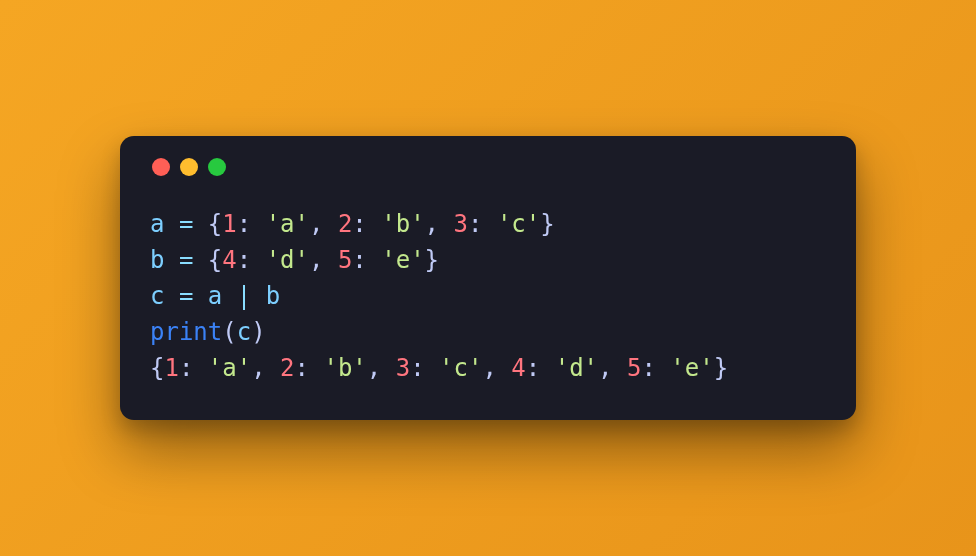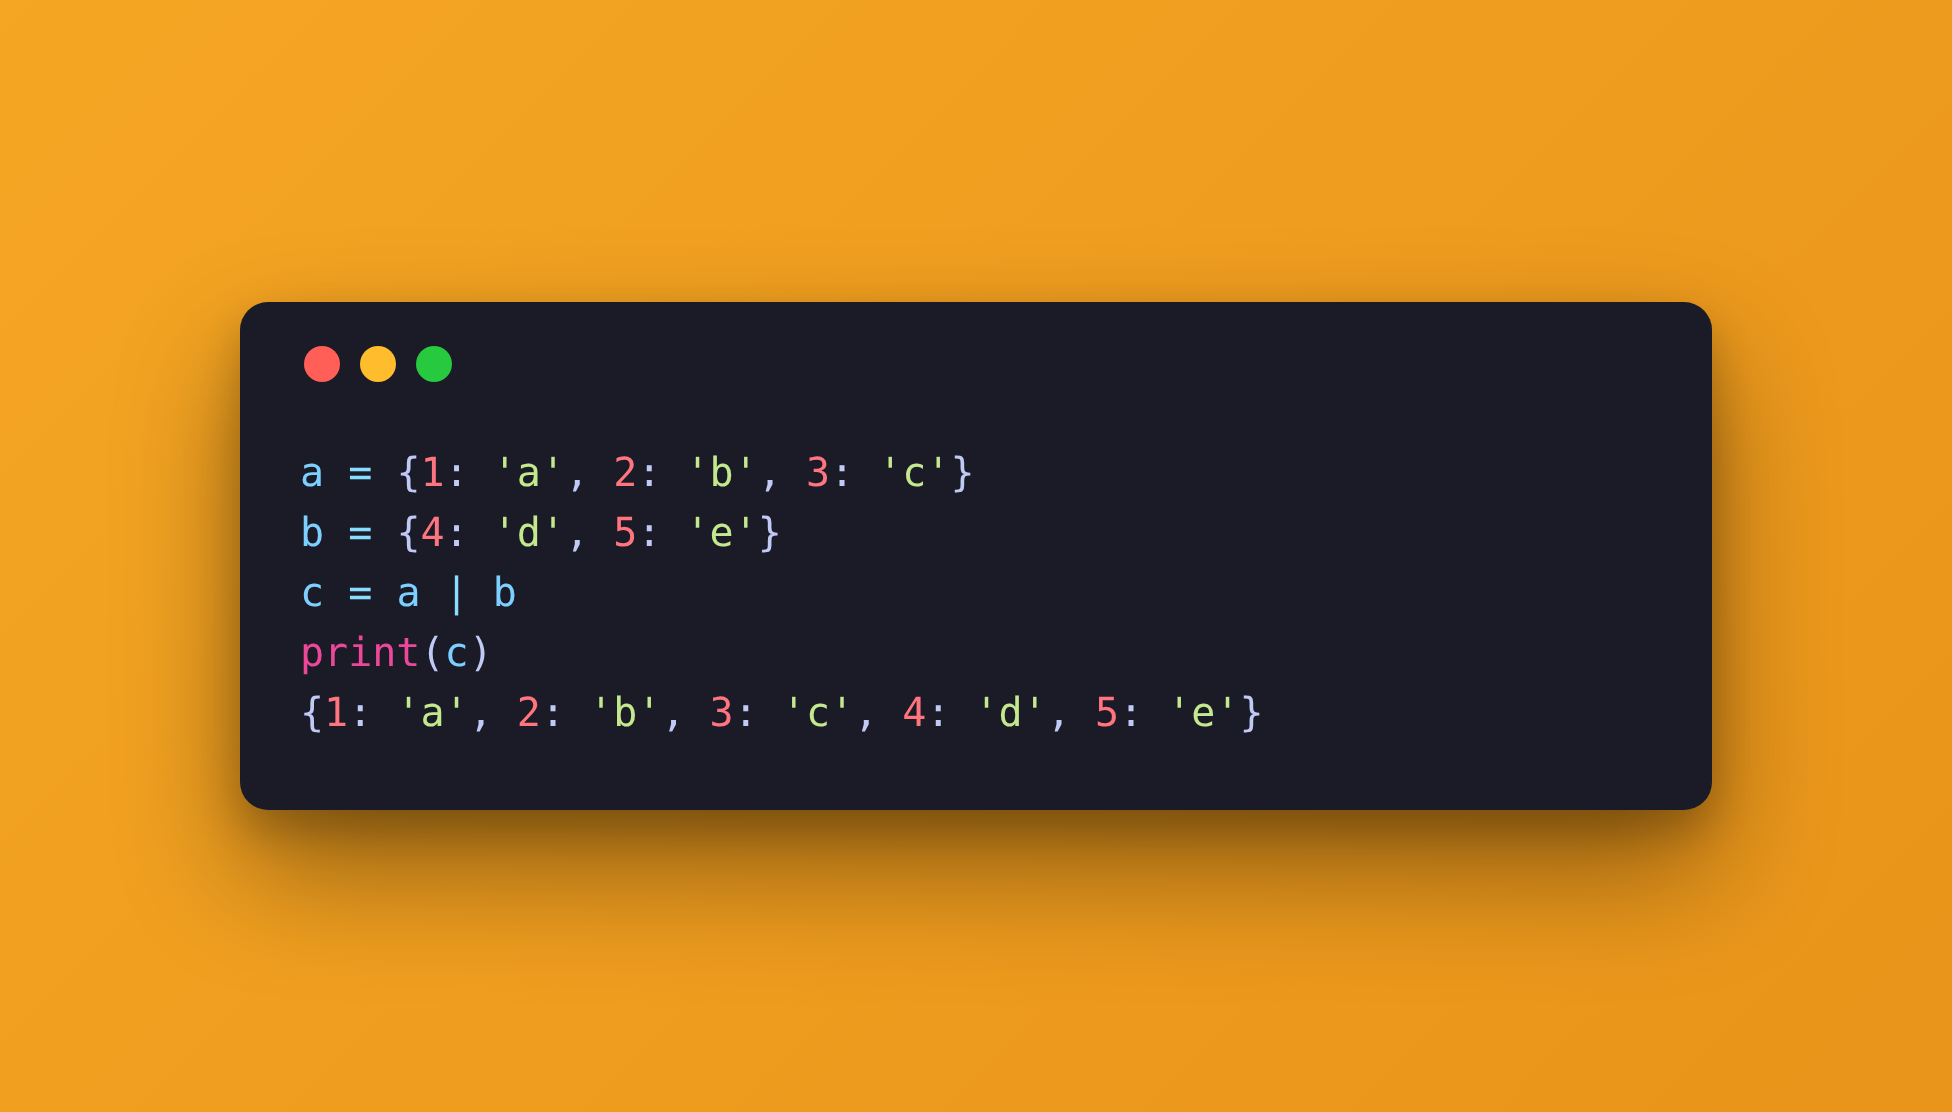--- a/index.html
+++ b/index.html
@@ -31,31 +31,31 @@
     }
     .light {
       width: 18px;
       height: 18px;
       border-radius: 50%;
     }
     .light.red { background: #ff5f56; }
     .light.yellow { background: #ffbd2e; }
     .light.green { background: #27c93f; }
     .code {
-      font-size: 20px;
+      font-size: 24px;
       line-height: 1.5;
       white-space: pre;
       color: #a9b1d6;
     }
     .tok-var { color: #7dcfff; }
     .tok-op { color: #89ddff; }
     .tok-punct { color: #c0caf5; }
     .tok-num { color: #ff757f; }
     .tok-str { color: #c3e88d; }
-    .tok-func { color: #ec4899; }
+    .tok-func { color: #3b82f6; }
   </style>
 </head>
 <body>
 
 <div class="terminal">
   <div class="traffic-lights">
     <div class="light red"></div>
     <div class="light yellow"></div>
     <div class="light green"></div>
   </div>

